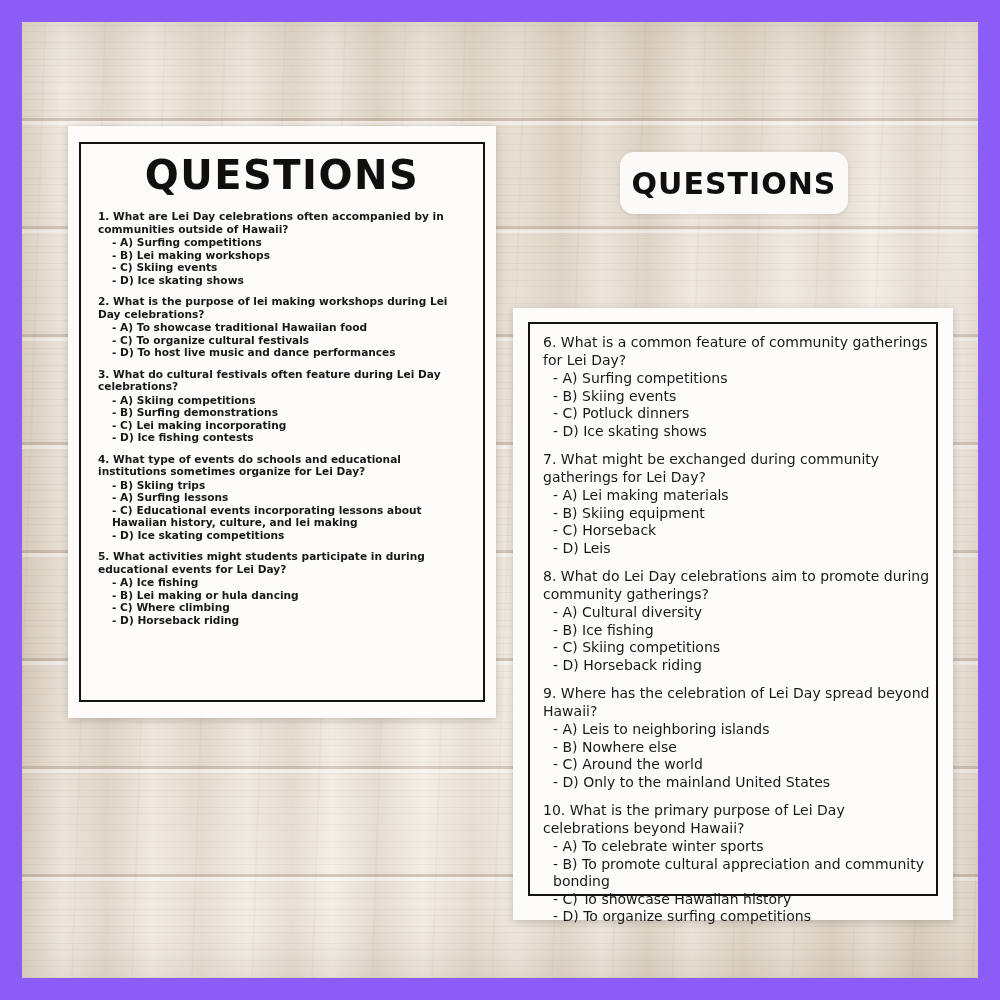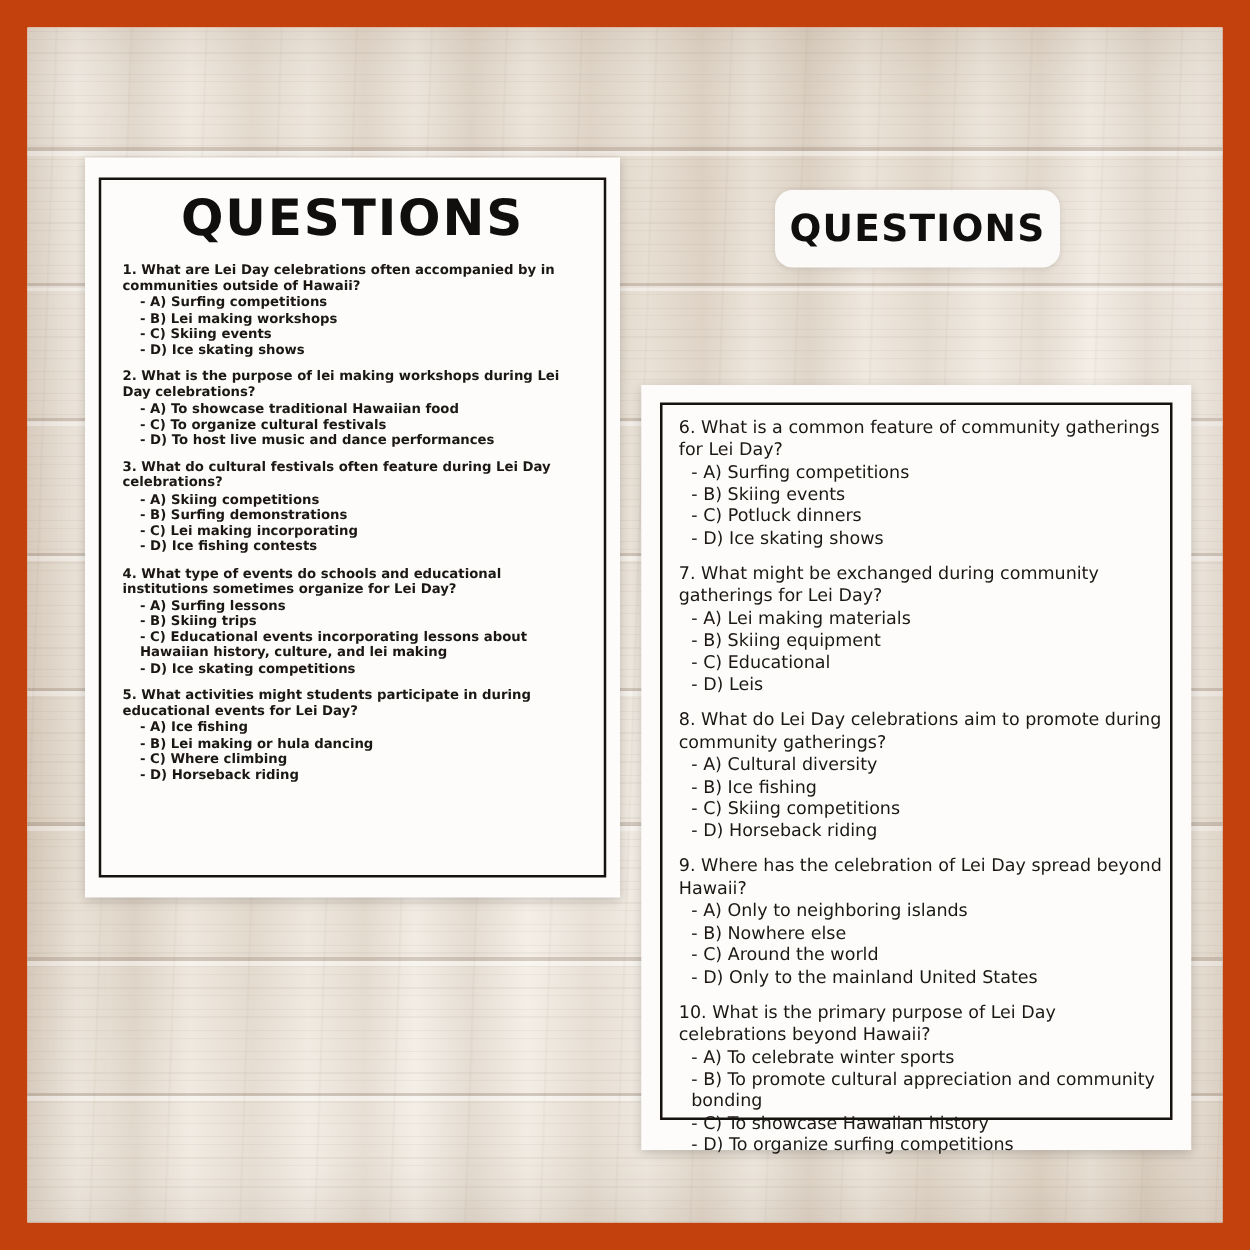--- a/index.html
+++ b/index.html
@@ -11,21 +11,21 @@
     height: 1000px;
     overflow: hidden;
     font-family: "Liberation Sans", sans-serif;
     background: #111;
   }
 
   #canvas {
     position: relative;
     width: 1000px;
     height: 1000px;
-    background: #c2410c;
+    background: #8b5cf6;
   }
 
   
   .wood {
     position: absolute;
     left: 22px;
     top: 22px;
     width: 956px;
     height: 956px;
     background-color: #e8e0d6;
@@ -221,22 +221,22 @@
         </div>
         <div class="q-block">
           <p class="q-stem">3. What do cultural festivals often feature during Lei Day celebrations?</p>
           <p class="q-opt">- A) Skiing competitions</p>
           <p class="q-opt">- B) Surfing demonstrations</p>
           <p class="q-opt">- C) Lei making incorporating</p>
           <p class="q-opt">- D) Ice fishing contests</p>
         </div>
         <div class="q-block">
           <p class="q-stem">4. What type of events do schools and educational institutions sometimes organize for Lei Day?</p>
+          <p class="q-opt">- B) Skiing trips</p>
           <p class="q-opt">- A) Surfing lessons</p>
-          <p class="q-opt">- B) Skiing trips</p>
           <p class="q-opt">- C) Educational events incorporating lessons about Hawaiian history, culture, and lei making</p>
           <p class="q-opt">- D) Ice skating competitions</p>
         </div>
         <div class="q-block">
           <p class="q-stem">5. What activities might students participate in during educational events for Lei Day?</p>
           <p class="q-opt">- A) Ice fishing</p>
           <p class="q-opt">- B) Lei making or hula dancing</p>
           <p class="q-opt">- C) Where climbing</p>
           <p class="q-opt">- D) Horseback riding</p>
         </div>
@@ -254,33 +254,33 @@
           <p class="q-stem">6. What is a common feature of community gatherings for Lei Day?</p>
           <p class="q-opt">- A) Surfing competitions</p>
           <p class="q-opt">- B) Skiing events</p>
           <p class="q-opt">- C) Potluck dinners</p>
           <p class="q-opt">- D) Ice skating shows</p>
         </div>
         <div class="q-block">
           <p class="q-stem">7. What might be exchanged during community gatherings for Lei Day?</p>
           <p class="q-opt">- A) Lei making materials</p>
           <p class="q-opt">- B) Skiing equipment</p>
-          <p class="q-opt">- C) Educational</p>
+          <p class="q-opt">- C) Horseback</p>
           <p class="q-opt">- D) Leis</p>
         </div>
         <div class="q-block">
           <p class="q-stem">8. What do Lei Day celebrations aim to promote during community gatherings?</p>
           <p class="q-opt">- A) Cultural diversity</p>
           <p class="q-opt">- B) Ice fishing</p>
           <p class="q-opt">- C) Skiing competitions</p>
           <p class="q-opt">- D) Horseback riding</p>
         </div>
         <div class="q-block">
           <p class="q-stem">9. Where has the celebration of Lei Day spread beyond Hawaii?</p>
-          <p class="q-opt">- A) Only to neighboring islands</p>
+          <p class="q-opt">- A) Leis to neighboring islands</p>
           <p class="q-opt">- B) Nowhere else</p>
           <p class="q-opt">- C) Around the world</p>
           <p class="q-opt">- D) Only to the mainland United States</p>
         </div>
         <div class="q-block">
           <p class="q-stem">10. What is the primary purpose of Lei Day celebrations beyond Hawaii?</p>
           <p class="q-opt">- A) To celebrate winter sports</p>
           <p class="q-opt">- B) To promote cultural appreciation and community bonding</p>
           <p class="q-opt">- C) To showcase Hawaiian history</p>
           <p class="q-opt">- D) To organize surfing competitions</p>

